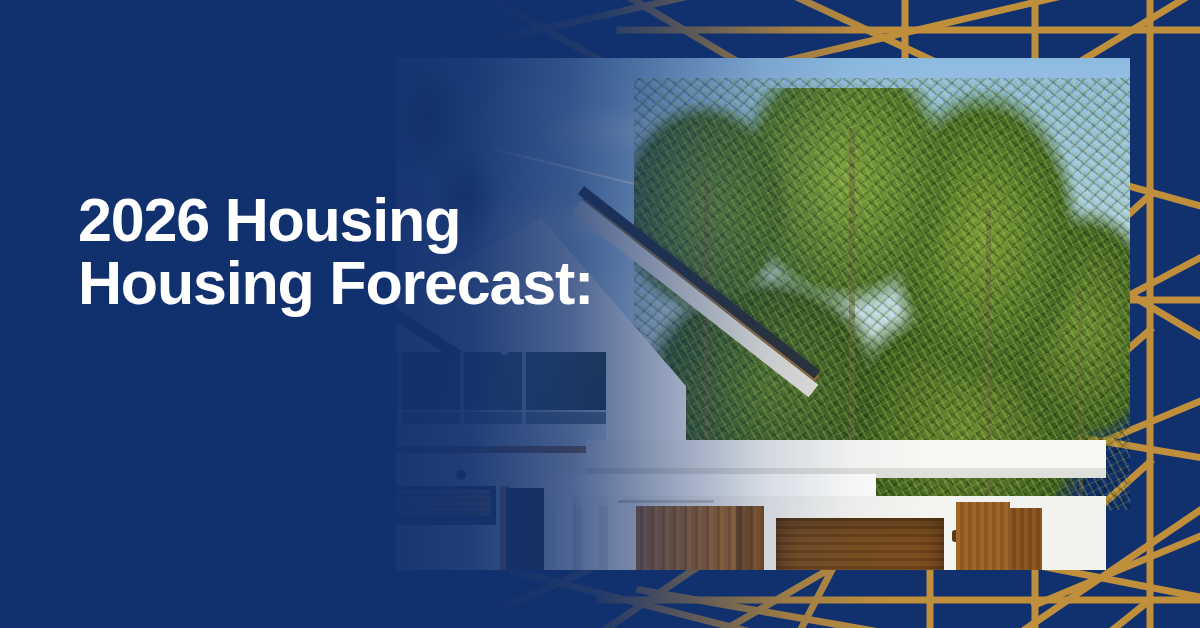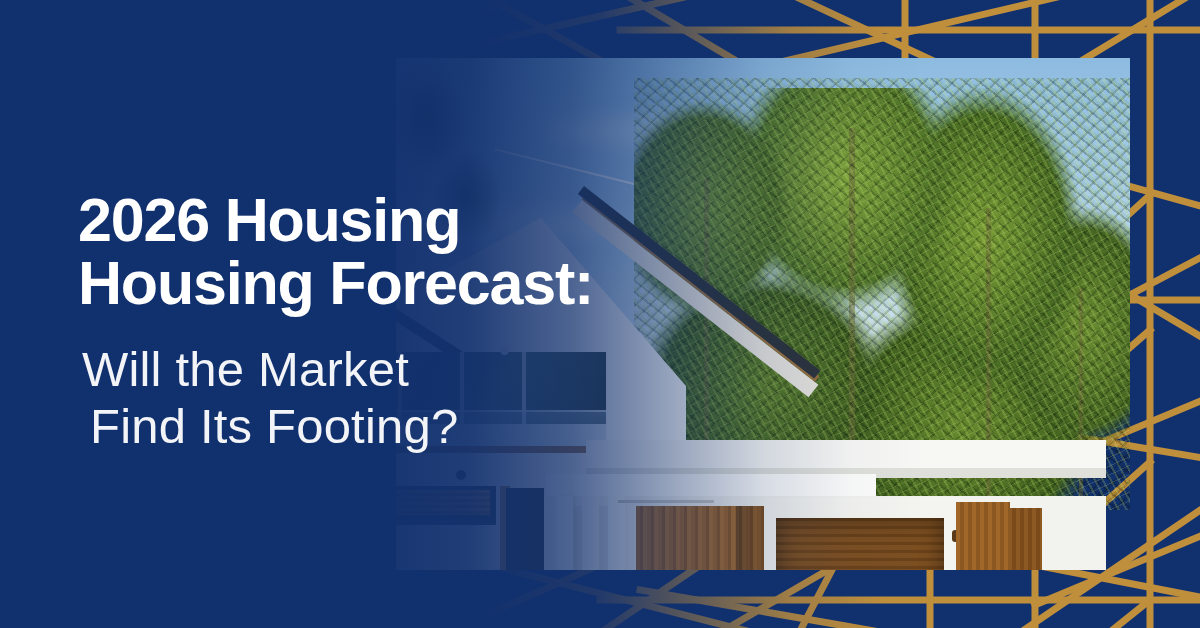--- a/index.html
+++ b/index.html
@@ -286,19 +286,15 @@
 
   </div>
 
   <div id="photo-tint"></div>
 
   <div id="copy">
     <h1 id="headline">
       <span class="hl-line">2026 Housing</span>
       <span class="hl-line">Housing Forecast:</span>
     </h1>
-    <div id="subhead">
-      <span class="sb-line">Will the Market</span>
-      <span class="sb-line indent">Find Its Footing?</span>
-    </div>
   </div>
 
 </div>
 
 </body></html>

